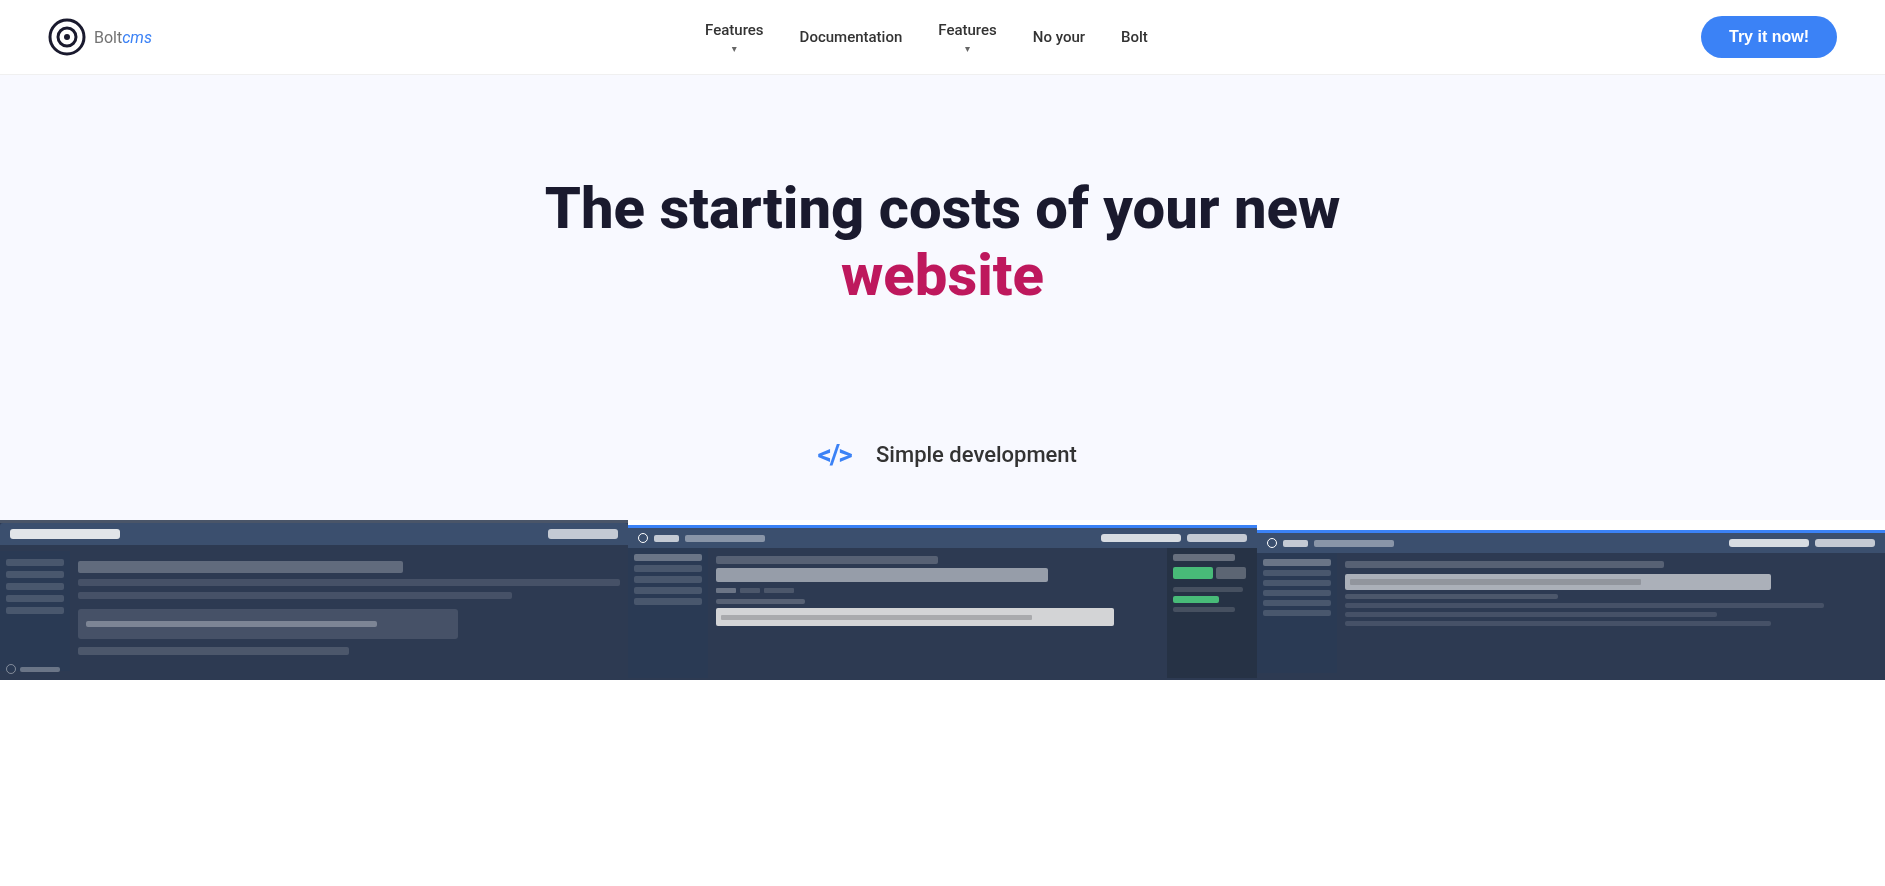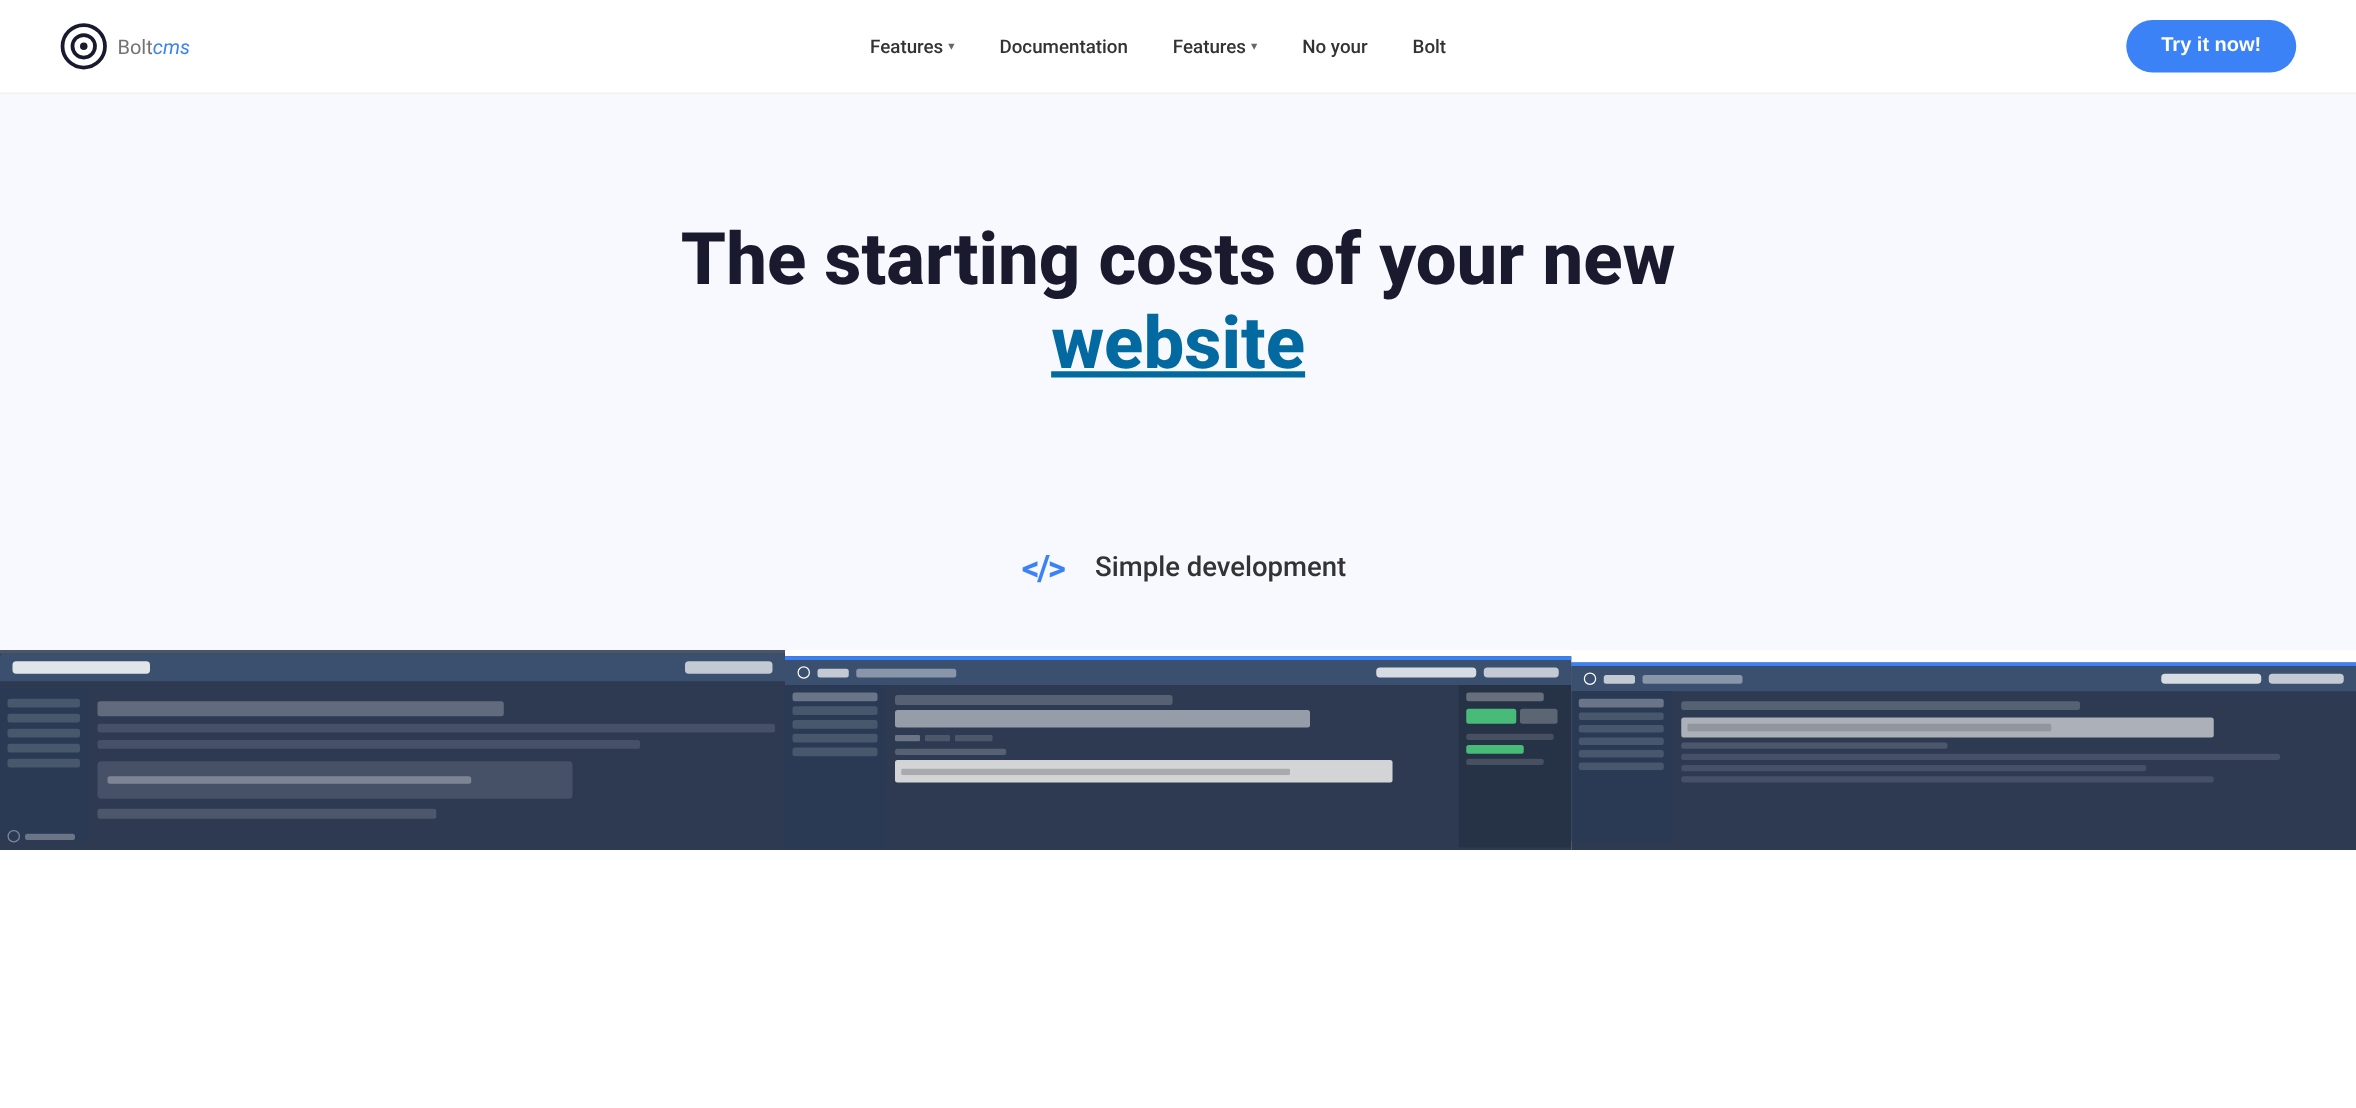--- a/index.html
+++ b/index.html
@@ -57,20 +57,21 @@
     }
 
     .nav-links li a {
       text-decoration: none;
       color: #333;
       font-size: 15px;
       font-weight: 500;
       display: flex;
       align-items: center;
       gap: 4px;
+      flex-direction: column;
     }
 
     .chevron-down {
       font-size: 10px;
       color: #666;
     }
 
     .try-now-btn {
       background: #3b82f6;
       color: #ffffff;
@@ -96,22 +97,21 @@
 
     .hero-title {
       font-size: 58px;
       font-weight: 800;
       color: #1a1a2e;
       line-height: 1.15;
       max-width: 900px;
     }
 
     .hero-title .highlight {
-      color: #0369a1;
-      text-decoration: underline;
+      color: #be185d;
     }
 
     
     .features-row {
       display: flex;
       align-items: center;
       justify-content: center;
       gap: 80px;
       padding: 60px 48px 40px;
       background: #f8f9ff;

